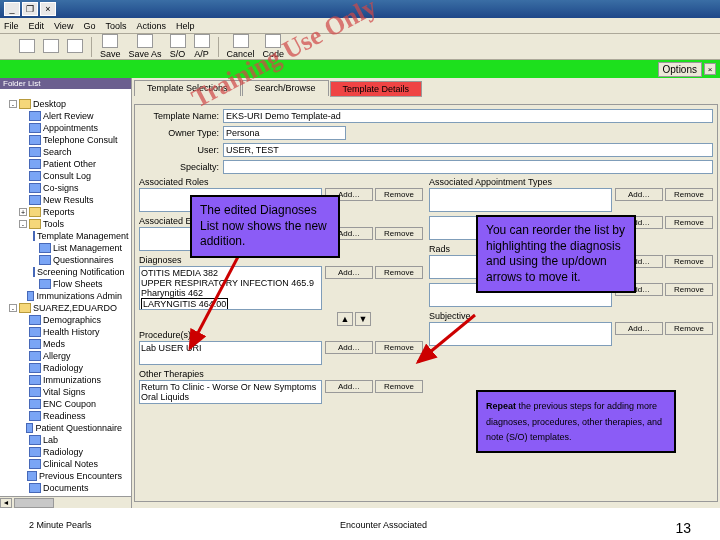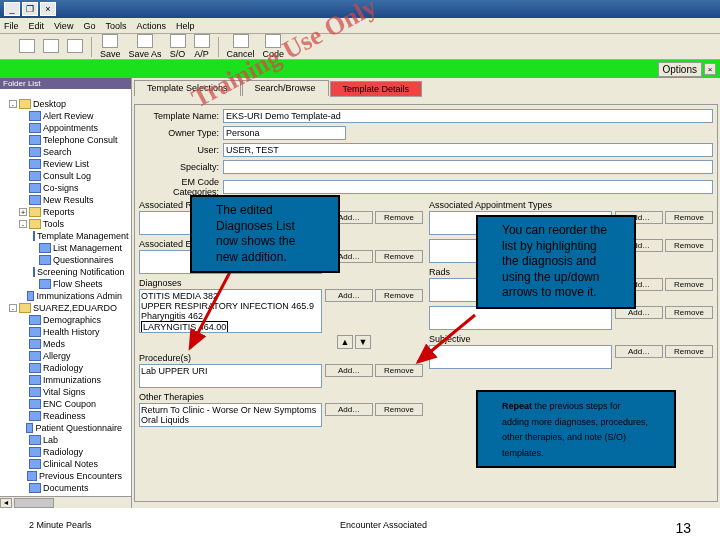--- a/index.html
+++ b/index.html
@@ -40,21 +40,21 @@
 .half{flex:1}
 .listgrp{margin-bottom:4px}
 .listgrp .gh{font-size:9px;margin-bottom:1px}
 .listgrp .row{display:flex;gap:3px}
 .listgrp .lb{flex:1;background:#fff;border:1px solid #7f9db9;height:24px;font-size:8px;padding:1px;overflow:hidden}
 .listgrp .lb.tall{height:44px}
 .listgrp .btns{display:flex;flex-direction:row;gap:2px}
 .listgrp .btns button{width:48px;height:13px;font-size:8px;background:#ece9d8;border:1px solid #999;cursor:pointer}
 .listgrp .arrows{display:flex;gap:2px;margin-top:2px;justify-content:flex-end;padding-right:52px}
 .listgrp .arrows span{width:16px;height:14px;background:#ece9d8;border:1px solid #999;display:inline-flex;align-items:center;justify-content:center;cursor:pointer;font-size:9px}
-.callout{position:absolute;background:#0369a1;border:2px solid #000;padding:6px 24px;font-size:12px;line-height:1.3;z-index:10;font-family:Arial}
+.callout{position:absolute;background:#8b5cf6;border:2px solid #000;padding:6px 8px;font-size:12px;line-height:1.3;z-index:10;font-family:Arial}
 .arrow{position:absolute;z-index:9}
 .arrow svg{display:block}
 .stamp{position:absolute;font-size:26px;color:#d04848;transform:rotate(-28deg);font-weight:bold;opacity:.7;z-index:5;pointer-events:none;font-family:'Times New Roman',serif}
 .footer{position:absolute;bottom:4px;left:0;right:0;display:flex;justify-content:space-between;padding:0 29px;font-size:13px;font-family:Arial}
 .footer .pg{font-size:14px}
 .diag-hl{background:#fff;border:1px solid #000;padding:0 1px;display:inline-block}
 </style>
 </head>
 <body>
 
@@ -144,21 +144,21 @@
           <span>Telephone Consult</span>
         </div>
         <div class="node indent1 ci">
           <span class="tg" style="visibility: hidden;"></span>
           <span class="ic"></span>
           <span>Search</span>
         </div>
         <div class="node indent1 ci">
           <span class="tg" style="visibility: hidden;"></span>
           <span class="ic"></span>
-          <span>Review List</span>
+          <span>Patient Other</span>
         </div>
         <div class="node indent1 ci">
           <span class="tg" style="visibility: hidden;"></span>
           <span class="ic"></span>
           <span>Consult Log</span>
         </div>
         <div class="node indent1 ci">
           <span class="tg" style="visibility: hidden;"></span>
           <span class="ic"></span>
           <span>Co-signs</span>
@@ -311,24 +311,20 @@
           <input style="flex: 0 0 120px;" value="Persona">
         </div>
       <div class="frow">
           <label>User:</label>
           <input value="USER, TEST" style="">
         </div>
       <div class="frow">
           <label>Specialty:</label>
           <input style="">
         </div>
-      <div class="frow">
-          <label>EM Code Categories:</label>
-          <input style="">
-        </div>
 
       <div class="cols">
         <div class="half" id="leftcol">
             <div class="listgrp">
               <div class="gh">Associated Roles</div>
               <div class="row">
                 <div class="lb"></div>
                 <div class="btns">
                   <button>Add…</button>
                   <button>Remove</button>
@@ -361,21 +357,21 @@
               </div>
               <div class="arrows">
                 <span>▲</span>
                 <span>▼</span>
               </div>
             </div>
             <div class="listgrp">
               <div class="gh">Procedure(s)</div>
               <div class="row">
                 <div class="lb">
-                  <div>Lab UPPER URI</div>
+                  <div>Lab USER URI</div>
                 </div>
                 <div class="btns">
                   <button>Add…</button>
                   <button>Remove</button>
                 </div>
               </div>
             </div>
             <div class="listgrp">
               <div class="gh">Other Therapies</div>
               <div class="row">

